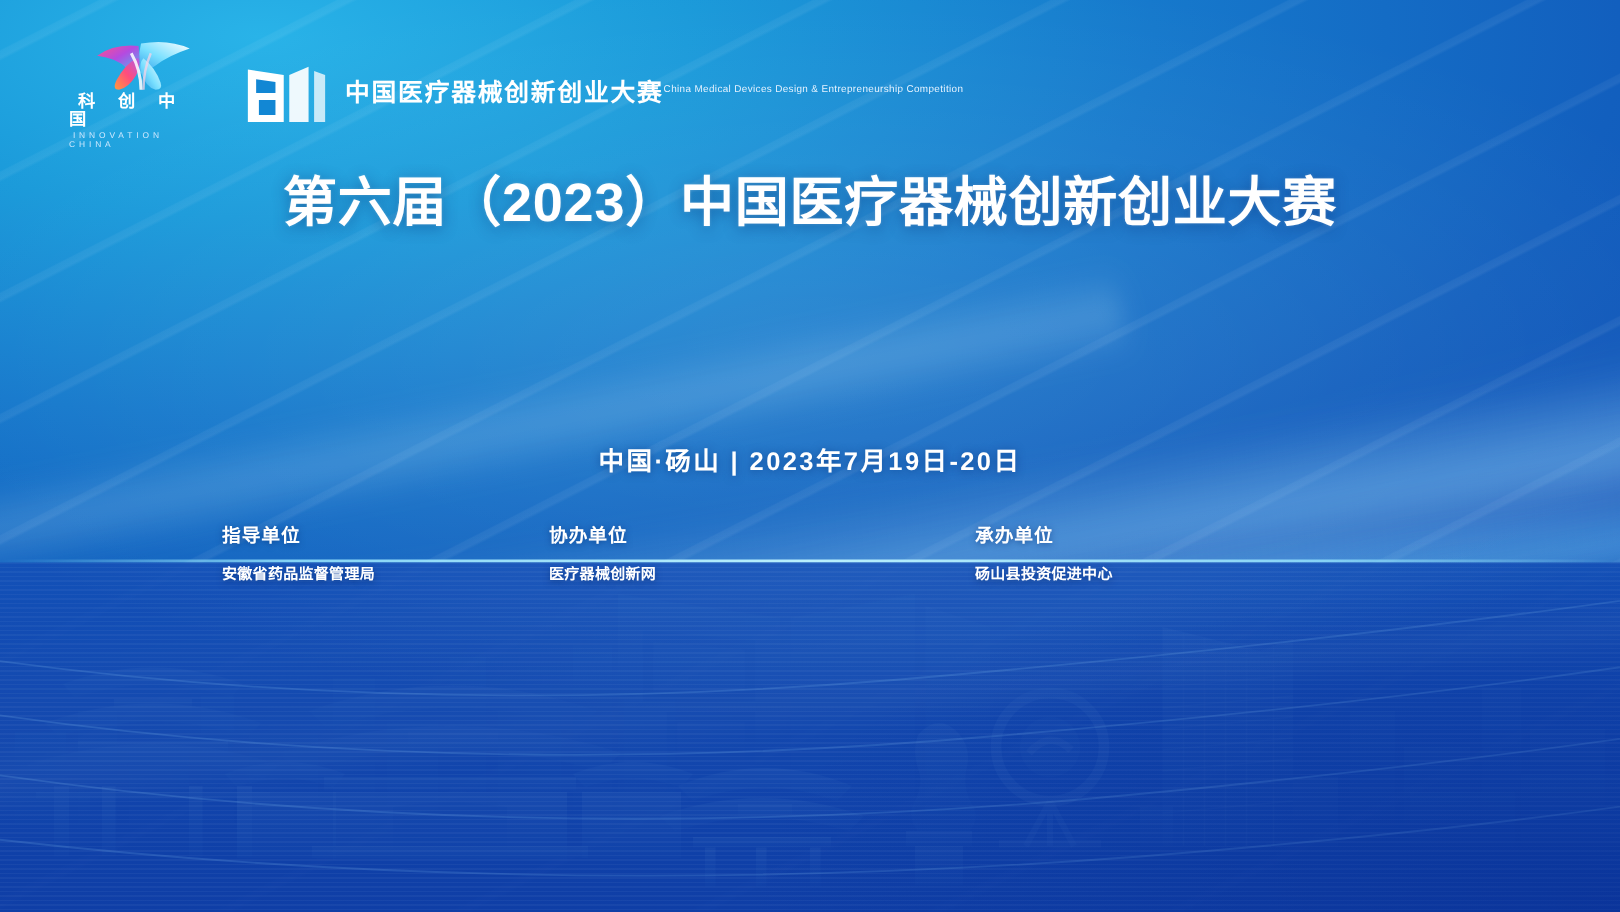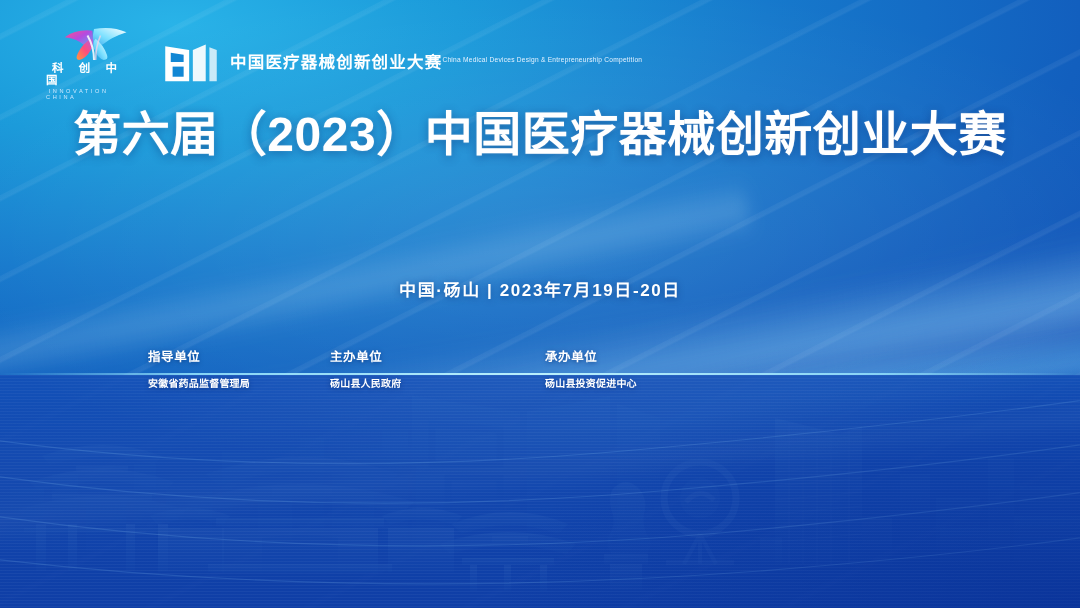--- a/index.html
+++ b/index.html
@@ -109,39 +109,39 @@
   }
   .cmdc-en{
     font-size:6.6px;color:#e4f2ff;letter-spacing:.25px;margin-top:3px;line-height:1.1;
     white-space:nowrap;
   }
 
   
   .title-wrap{position:absolute;left:0;right:0;top:104px;text-align:center;}
   .title-line{
     color:#ffffff;font-weight:700;
-    font-size:48px;line-height:62px;letter-spacing:.5px;
+    font-size:36px;line-height:62px;letter-spacing:.5px;
     text-shadow:0 2px 10px rgba(4,40,110,.45), 0 0 2px rgba(255,255,255,.25);
     white-space:nowrap;
   }
   .subtitle{
-    position:absolute;left:0;right:0;top:276px;text-align:center;
+    position:absolute;left:0;right:0;top:293px;text-align:center;
     color:#ffffff;font-size:17px;font-weight:700;letter-spacing:1.6px;
     text-shadow:0 1px 6px rgba(4,40,110,.5);
   }
 
   
   .sponsors{
     position:absolute;left:148px;top:346px;width:860px;
-    display:flex;align-items:flex-start;
+    display:flex;align-items:flex-start;gap:36px;
   }
   .sp-col{color:#ffffff;}
   .sp-col.c1{width:182px;}
   .sp-col.c2{width:215px;}
-  .sp-col.c3{width:175px;}
+  .sp-col.c3{width:175px;margin-left:33px;}
   .sp-col.c4{width:270px;}
   .sp-head{
     font-size:12.5px;font-weight:700;letter-spacing:.6px;margin-bottom:9px;
     text-shadow:0 1px 4px rgba(4,40,110,.55);
   }
   .sp-item{
     font-size:10px;font-weight:700;line-height:19px;letter-spacing:.2px;
     text-shadow:0 1px 4px rgba(4,40,110,.55);white-space:nowrap;
   }
 </style>
@@ -344,22 +344,22 @@
   <div class="subtitle">中国·砀山 | 2023年7月19日-20日</div>
 
   <div class="sponsors">
 
     <div class="sp-col c1">
       <div class="sp-head">指导单位</div>
       <div class="sp-item">安徽省药品监督管理局</div>
     </div>
 
     <div class="sp-col c2">
-      <div class="sp-head">主办单位</div>
-      <div class="sp-item">砀山县人民政府</div>
+      <div class="sp-head">协办单位</div>
+      <div class="sp-item">医疗器械创新网</div>
     </div>
 
     <div class="sp-col c3">
       <div class="sp-head">承办单位</div>
       <div class="sp-item">砀山县投资促进中心</div>
     </div>
 
   </div>
 
 </div>

